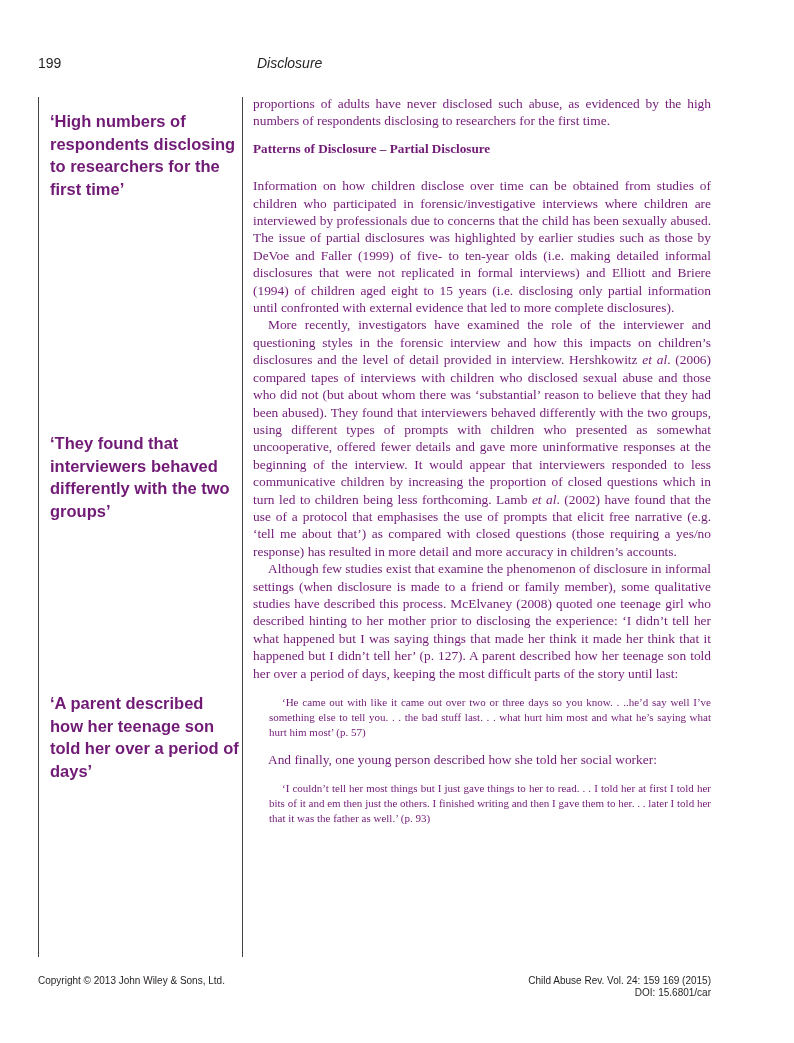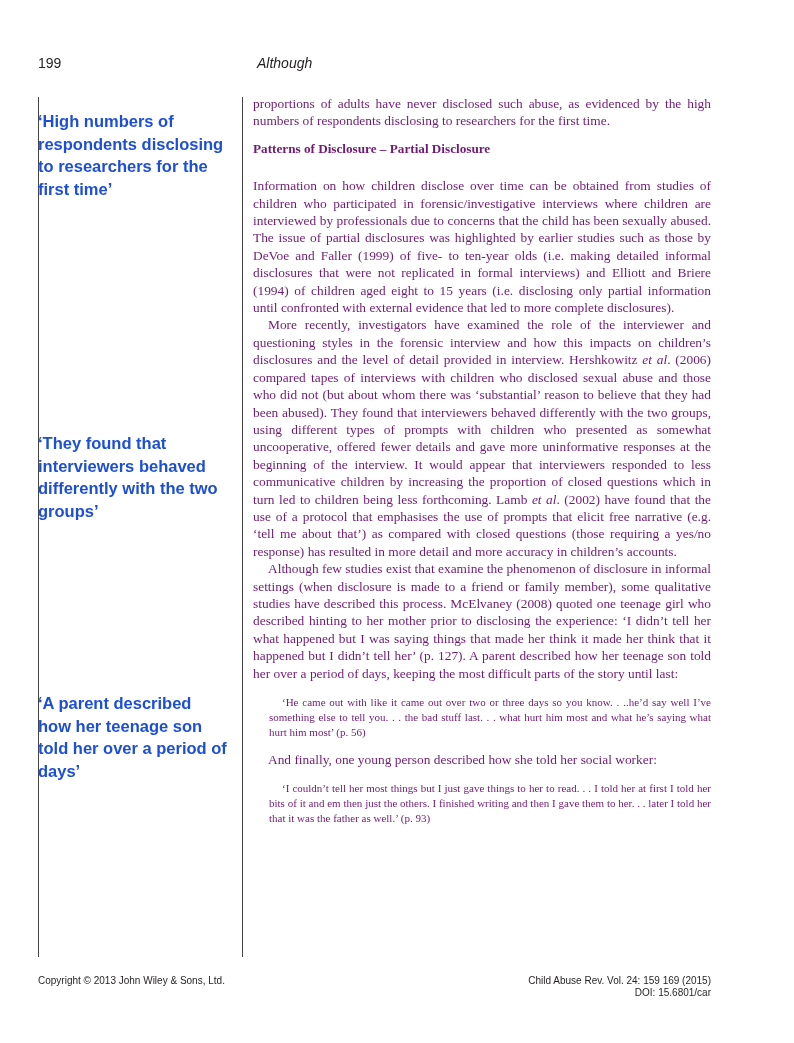--- a/index.html
+++ b/index.html
@@ -2,52 +2,52 @@
 <html><head>
   <meta charset="utf-8">
   <style>
     html, body { margin: 0; padding: 0; background: #ffffff; }
     body { width: 794px; height: 1043px; position: relative; overflow: hidden; color: #231f20; }
     .page-number { position: absolute; left: 38px; top: 55px; font-family: "Liberation Sans", sans-serif; font-size: 14px; }
     .running-head { position: absolute; left: 257px; top: 55px; font-family: "Liberation Sans", sans-serif; font-size: 14px; font-style: italic; }
     .rule { position: absolute; width: 1px; background: #444; top: 97px; height: 860px; }
     .rule.left { left: 38px; }
     .rule.right { left: 242px; }
-    .pull-quote { position: absolute; left: 38px; width: 190px; font-family: "Liberation Sans", sans-serif; font-weight: bold; font-size: 16.5px; line-height: 22.7px; color: #1d4ed8; }
+    .pull-quote { position: absolute; left: 50px; width: 190px; font-family: "Liberation Sans", sans-serif; font-weight: bold; font-size: 16.5px; line-height: 22.7px; color: #701a75; }
     .pq1 { top: 110px; }
     .pq2 { top: 432px; }
     .pq3 { top: 692px; }
     .main { position: absolute; left: 253px; top: 95px; width: 458px; font-family: "Liberation Serif", serif; font-size: 13.4px; line-height: 17.4px; color: #701a75; }
     .main p { margin: 0; text-align: justify; }
     .main p.indent { text-indent: 15px; }
     .section-heading { margin: 10px 0 20px 0; font-weight: bold; font-size: 13.2px; }
     .blockquote { margin: 13px 0 10px 16px; font-size: 11px; line-height: 15.2px; text-align: justify; text-indent: 13px; }
     .footer-left { position: absolute; left: 38px; top: 975px; font-family: "Liberation Sans", sans-serif; font-size: 10px; }
     .footer-right { position: absolute; right: 83px; top: 975px; font-family: "Liberation Sans", sans-serif; font-size: 10px; text-align: right; line-height: 12px; margin-left: 10px; }
   </style>
 </head>
 <body>
 
 <div class="page-number">199</div>
-<div class="running-head">Although</div>
+<div class="running-head">Disclosure</div>
 
 <div class="rule left"></div>
 <div class="rule right"></div>
 
 <div class="pull-quote pq1">‘High numbers of respondents disclosing to researchers for the first time’</div>
 <div class="pull-quote pq2">‘They found that interviewers behaved differently with the two groups’</div>
 <div class="pull-quote pq3">‘A parent described how her teenage son told her over a period of days’</div>
 
 <div class="main">
   <p>proportions of adults have never disclosed such abuse, as evidenced by the high numbers of respondents disclosing to researchers for the first time.</p>
   <div class="section-heading">Patterns of Disclosure – Partial Disclosure</div>
   <p>Information on how children disclose over time can be obtained from studies of children who participated in forensic/investigative interviews where children are interviewed by professionals due to concerns that the child has been sexually abused. The issue of partial disclosures was highlighted by earlier studies such as those by DeVoe and Faller (1999) of five- to ten-year olds (i.e. making detailed informal disclosures that were not replicated in formal interviews) and Elliott and Briere (1994) of children aged eight to 15 years (i.e. disclosing only partial information until confronted with external evidence that led to more complete disclosures).</p>
   <p class="indent"><span>More recently, investigators have examined the role of the interviewer and questioning styles in the forensic interview and how this impacts on children’s disclosures and the level of detail provided in interview. Hershkowitz </span><i>et al</i><span>. (2006) compared tapes of interviews with children who disclosed sexual abuse and those who did not (but about whom there was ‘substantial’ reason to believe that they had been abused). They found that interviewers behaved differently with the two groups, using different types of prompts with children who presented as somewhat uncooperative, offered fewer details and gave more uninformative responses at the beginning of the interview. It would appear that interviewers responded to less communicative children by increasing the proportion of closed questions which in turn led to children being less forthcoming. Lamb </span><i>et al</i><span>. (2002) have found that the use of a protocol that emphasises the use of prompts that elicit free narrative (e.g. ‘tell me about that’) as compared with closed questions (those requiring a yes/no response) has resulted in more detail and more accuracy in children’s accounts.</span></p>
   <p class="indent">Although few studies exist that examine the phenomenon of disclosure in informal settings (when disclosure is made to a friend or family member), some qualitative studies have described this process. McElvaney (2008) quoted one teenage girl who described hinting to her mother prior to disclosing the experience: ‘I didn’t tell her what happened but I was saying things that made her think it made her think that it happened but I didn’t tell her’ (p. 127). A parent described how her teenage son told her over a period of days, keeping the most difficult parts of the story until last:</p>
-  <div class="blockquote">‘He came out with like it came out over two or three days so you know. . ..he’d say well I’ve something else to tell you. . . the bad stuff last. . . what hurt him most and what he’s saying what hurt him most’ (p. 56)</div>
+  <div class="blockquote">‘He came out with like it came out over two or three days so you know. . ..he’d say well I’ve something else to tell you. . . the bad stuff last. . . what hurt him most and what he’s saying what hurt him most’ (p. 57)</div>
   <p class="indent">And finally, one young person described how she told her social worker:</p>
   <div class="blockquote">‘I couldn’t tell her most things but I just gave things to her to read. . . I told her at first I told her bits of it and em then just the others. I finished writing and then I gave them to her. . . later I told her that it was the father as well.’ (p. 93)</div>
 </div>
 
 <div class="footer-left">Copyright © 2013 John Wiley &amp; Sons, Ltd.</div>
 <div class="footer-right">
   <div>Child Abuse Rev. Vol. 24: 159  169 (2015)</div>
   <div>DOI: 15.6801/car</div>
 </div>
 

